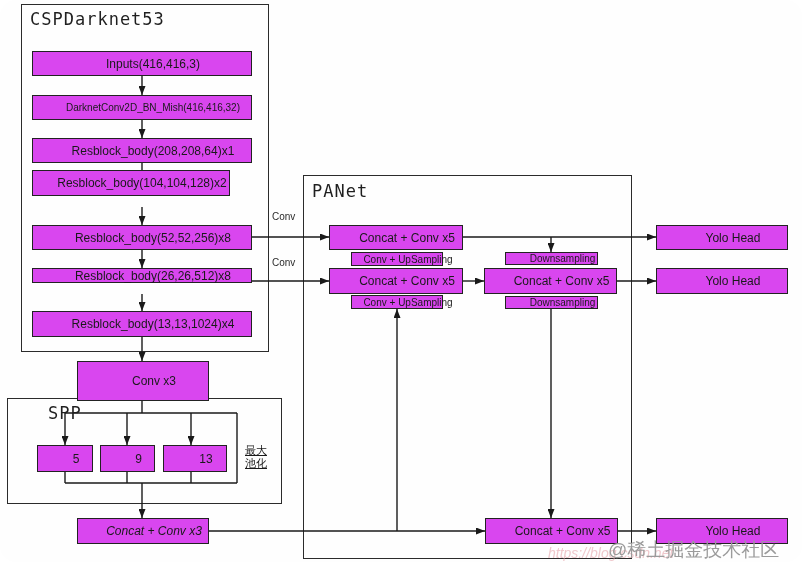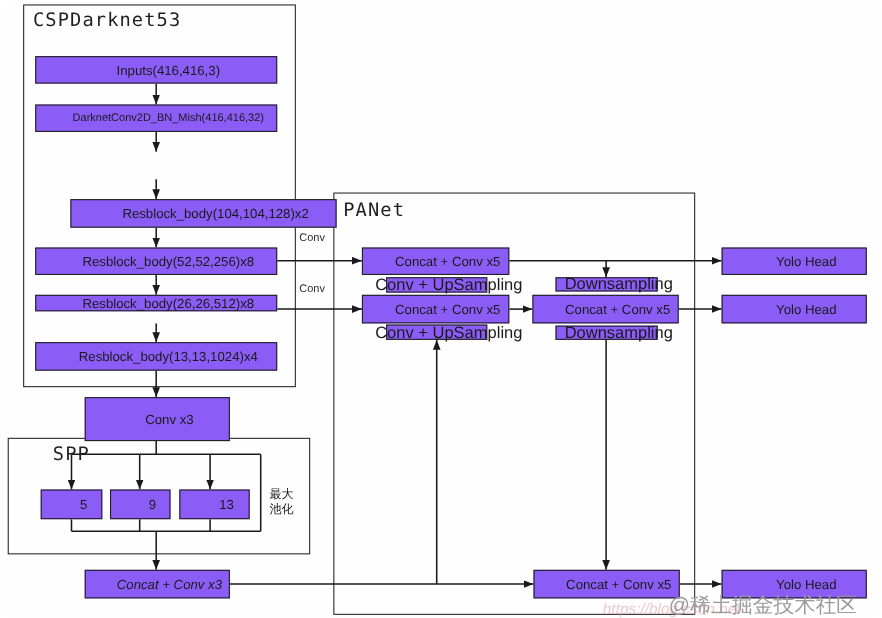--- a/index.html
+++ b/index.html
@@ -7,31 +7,31 @@
     position:relative;width:802px;height:562px;background:#fefefe;overflow:hidden;
     font-family:"Liberation Sans",sans-serif;color:#1a1a1a;border-radius:16px;
   }
   .container{position:absolute;border:1px solid #2b2b2b;background:transparent;z-index:1;}
   .title{
     position:absolute;z-index:3;font-family:"DejaVu Sans Mono","Liberation Mono",monospace;
     font-size:17px;letter-spacing:1px;color:#1f1f1f;white-space:nowrap;
   }
   svg.wires{position:absolute;left:0;top:0;z-index:2;}
   .box{
-    position:absolute;z-index:3;border:1.5px solid #222;background:#8b5cf6;
+    position:absolute;z-index:3;border:1.5px solid #222;background:#d946ef;
     display:flex;align-items:center;justify-content:center;
     font-size:12px;white-space:nowrap;text-align:center;box-sizing:border-box;padding-left:22px;
   }
-  .box.small{font-size:15px;border-width:1.3px;}
+  .box.small{font-size:10px;border-width:1.3px;}
   .box.long{font-size:10px;}
   .edge-label{
     position:absolute;z-index:3;font-size:10px;color:#2a2a2a;white-space:nowrap;
   }
   .note{
-    position:absolute;z-index:3;font-size:11px;line-height:1.15;color:#1a1a1a;text-align:left;
+    position:absolute;z-index:3;font-size:11px;line-height:1.15;color:#1a1a1a;text-align:left;text-decoration:underline;
   }
   .watermark{
     position:absolute;z-index:5;font-size:19px;color:#9b9b9b;white-space:nowrap;
     font-family:"Liberation Sans",sans-serif;
   }
   .watermark-url{
     position:absolute;z-index:4;font-size:14px;font-style:italic;color:rgba(228,154,163,0.55);
     white-space:nowrap;
   }
 </style>
@@ -85,21 +85,22 @@
       <path d="M617,281 H656" marker-end="url(#ah)"></path>
       <path d="M397,531 V309" marker-end="url(#ah)"></path>
       <path d="M551,309 V518" marker-end="url(#ah)"></path>
       <path d="M209,531 H485" marker-end="url(#ah)"></path>
       <path d="M618,531 H656" marker-end="url(#ah)"></path>
     </g>
   </svg>
 
   <div class="box" style="left:32px;top:51px;width:220px;height:25px;">Inputs(416,416,3)</div>
   <div class="box long" style="left:32px;top:95px;width:220px;height:25px;">DarknetConv2D_BN_Mish(416,416,32)</div>
-  <div class="box" style="left:32px;top:181px;width:242px;height:26px;margin-left:32px;">Resblock_body(104,104,128)x2</div>
+  <div class="box" style="left:32px;top:138px;width:220px;height:25px;">Resblock_body(208,208,64)x1</div>
+  <div class="box" style="left:32px;top:170px;width:198px;height:26px;">Resblock_body(104,104,128)x2</div>
   <div class="box" style="left:32px;top:225px;width:220px;height:25px;">Resblock_body(52,52,256)x8</div>
   <div class="box" style="left:32px;top:268px;width:220px;height:15px;">Resblock_body(26,26,512)x8</div>
   <div class="box" style="left:32px;top:311px;width:220px;height:26px;">Resblock_body(13,13,1024)x4</div>
 
   <div class="edge-label" style="left:272px;top:211px;">Conv</div>
   <div class="edge-label" style="left:272px;top:257px;">Conv</div>
 
   <div class="box" style="left:77px;top:361px;width:132px;height:40px;">Conv x3</div>
 
   <div class="box" style="left:37px;top:445px;width:56px;height:27px;">5</div>

